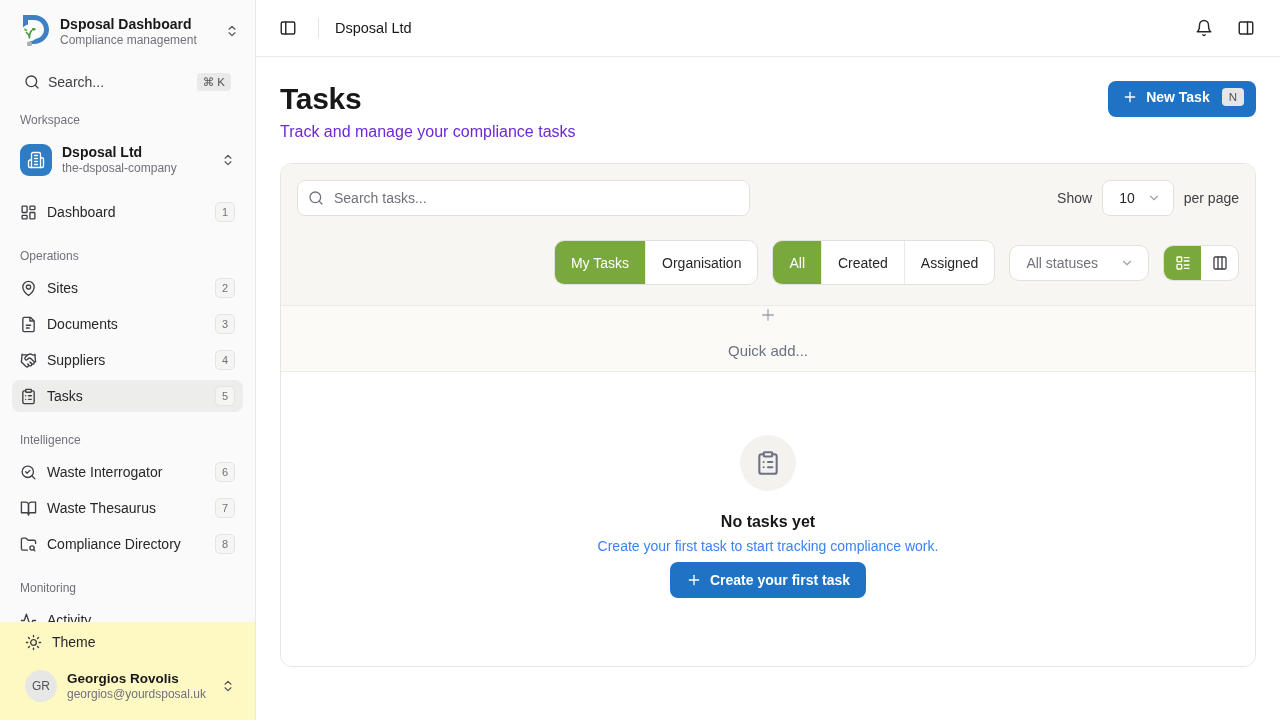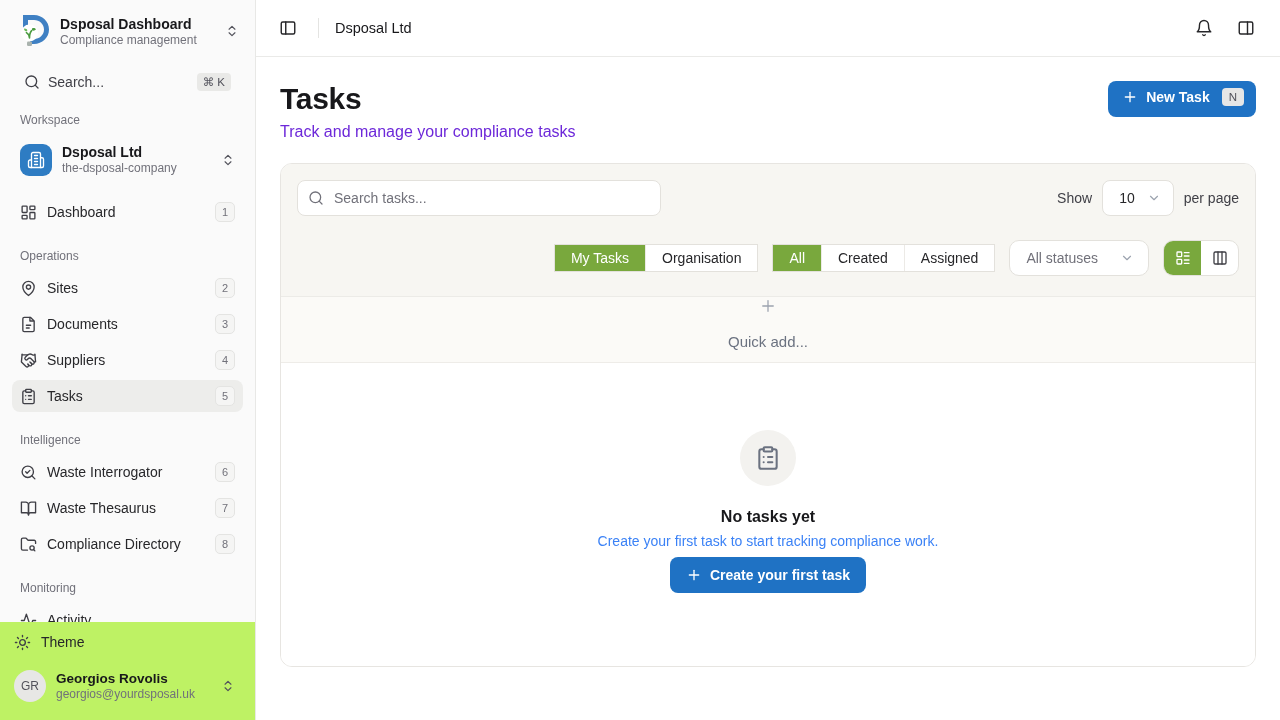--- a/index.html
+++ b/index.html
@@ -41,21 +41,21 @@
   .sb-ws-text { flex:1; min-width:0; }
   .sb-ws-name { font-size:14px; font-weight:700; line-height:17px; }
   .sb-ws-slug { font-size:12px; color:#71717a; line-height:15px; }
 
   .sb-item { display:flex; align-items:center; gap:10px; height:32px; padding:0 8px; border-radius:8px; color:#27272a; cursor:pointer; margin-bottom:4px; }
   .sb-item.active { background:#ededeb; }
   .sb-item .lbl { flex:1; font-size:14px; }
   .sb-item .icw { color:#3f3f46; display:flex; }
   .badge { width:20px; height:20px; border:1px solid #e4e4e2; background:#f5f5f4; border-radius:5px; font-size:11px; color:#71717a; display:flex; align-items:center; justify-content:center; }
 
-  .sb-foot { padding:4px 12px 10px 6px; background:#bef264; }
+  .sb-foot { padding:4px 12px 10px 17px; background:#fef9c3; }
   .sb-theme { display:flex; align-items:center; gap:10px; height:32px; padding:0 8px; border-radius:8px; cursor:pointer; color:#27272a; }
   .sb-user { display:flex; align-items:center; gap:10px; padding:8px; border-radius:8px; margin-top:4px; cursor:pointer; }
   .avatar { width:32px; height:32px; border-radius:50%; background:#e7e7e5; color:#52525b; font-size:12px; font-weight:500; display:flex; align-items:center; justify-content:center; flex:none; }
   .sb-user-text { flex:1; min-width:0; }
   .sb-user-name { font-size:13.5px; font-weight:700; line-height:17px; }
   .sb-user-email { font-size:12px; color:#71717a; line-height:15px; }
 
   
   .main { flex:1; display:flex; flex-direction:column; height:720px; background:#fff; }
   .topbar { height:57px; border-bottom:1px solid #eaeae8; display:flex; align-items:center; padding:0 20px 0 18px; gap:8px; flex:none; }
@@ -67,30 +67,30 @@
   .content { flex:1; padding:24px; overflow:hidden; }
   .page-head { display:flex; align-items:flex-start; justify-content:space-between; }
   .page-title { font-size:30px; font-weight:700; letter-spacing:-0.3px; line-height:36px; }
   .page-sub { font-size:16px; color:#6d28d9; margin-top:6px; }
   .btn-primary { display:flex; align-items:center; gap:8px; height:36px; padding:0 12px 4px 14px; background:#1f72c4; color:#fff; border:none; border-radius:8px; font-size:14px; font-weight:600; font-family:inherit; cursor:pointer; }
   .btn-primary .nkey { background:#e6e6e6; color:#52525b; border-radius:4px; padding:3px 7px; font-size:11.5px; font-weight:500; margin-left:4px; }
 
   .card { margin-top:22px; border:1px solid #e7e5e1; border-radius:12px; height:504px; overflow:hidden; display:flex; flex-direction:column; background:#fff; }
   .card-toolbar { background:#f7f6f2; padding:16px 16px 20px 16px; border-bottom:1px solid #ecebe7; }
   .tb-row1 { display:flex; align-items:center; justify-content:space-between; }
-  .search-input-wrap { position:relative; width:364px; }
+  .search-input-wrap { position:relative; width:453px; }
   .search-input-wrap .sic { position:absolute; left:11px; top:10px; color:#71717a; }
   .search-input { width:100%; height:36px; border:1px solid #e3e1dc; border-radius:8px; padding:0 12px 0 36px; font-size:14px; font-family:inherit; color:#18181b; background:#fff; outline:none; }
   .search-input::placeholder { color:#71717a; }
   .pagesize { display:flex; align-items:center; gap:10px; font-size:14px; color:#3f3f46; }
   .select-pill { display:flex; align-items:center; gap:12px; height:36px; padding:0 12px 0 16px; background:#fff; border:1px solid #e3e1dc; border-radius:8px; color:#27272a; cursor:pointer; }
   .select-pill .chev { color:#9ca3af; }
 
   .tb-row2 { display:flex; align-items:center; justify-content:flex-end; gap:14px; margin-top:24px; }
-  .seg { display:flex; align-items:stretch; height:28px; background:#fff; border:1px solid #e3e1dc; border-radius:0; overflow:hidden; }
+  .seg { display:flex; align-items:stretch; height:45px; background:#fff; border:1px solid #e3e1dc; border-radius:10px; overflow:hidden; }
   .seg .opt { display:flex; align-items:center; padding:0 16px; font-size:14px; font-weight:500; color:#27272a; border-left:1px solid #eceae6; cursor:pointer; }
   .seg .opt:first-child { border-left:none; }
   .seg .opt.on { background:#79a83d; color:#fff; border-left-color:transparent; }
   .pill { display:flex; align-items:center; gap:22px; height:36px; padding:0 14px 0 16px; background:#fff; border:1px solid #e3e1dc; border-radius:10px; color:#71717a; font-size:14px; cursor:pointer; }
   .pill .chev { color:#9ca3af; }
   .vtoggle { display:flex; height:36px; border:1px solid #e3e1dc; border-radius:10px; overflow:hidden; background:#fff; }
   .vtoggle .vt { width:37px; display:flex; align-items:center; justify-content:center; color:#3f3f46; cursor:pointer; }
   .vtoggle .vt.on { background:#79a83d; color:#fff; }
 
   .quick-add { height:66px; background:#fbfaf7; border-bottom:1px solid #eeece8; display:flex; align-items:center; gap:18px; padding:0 18px; color:#6b7280; cursor:text;flex-direction:column; }

